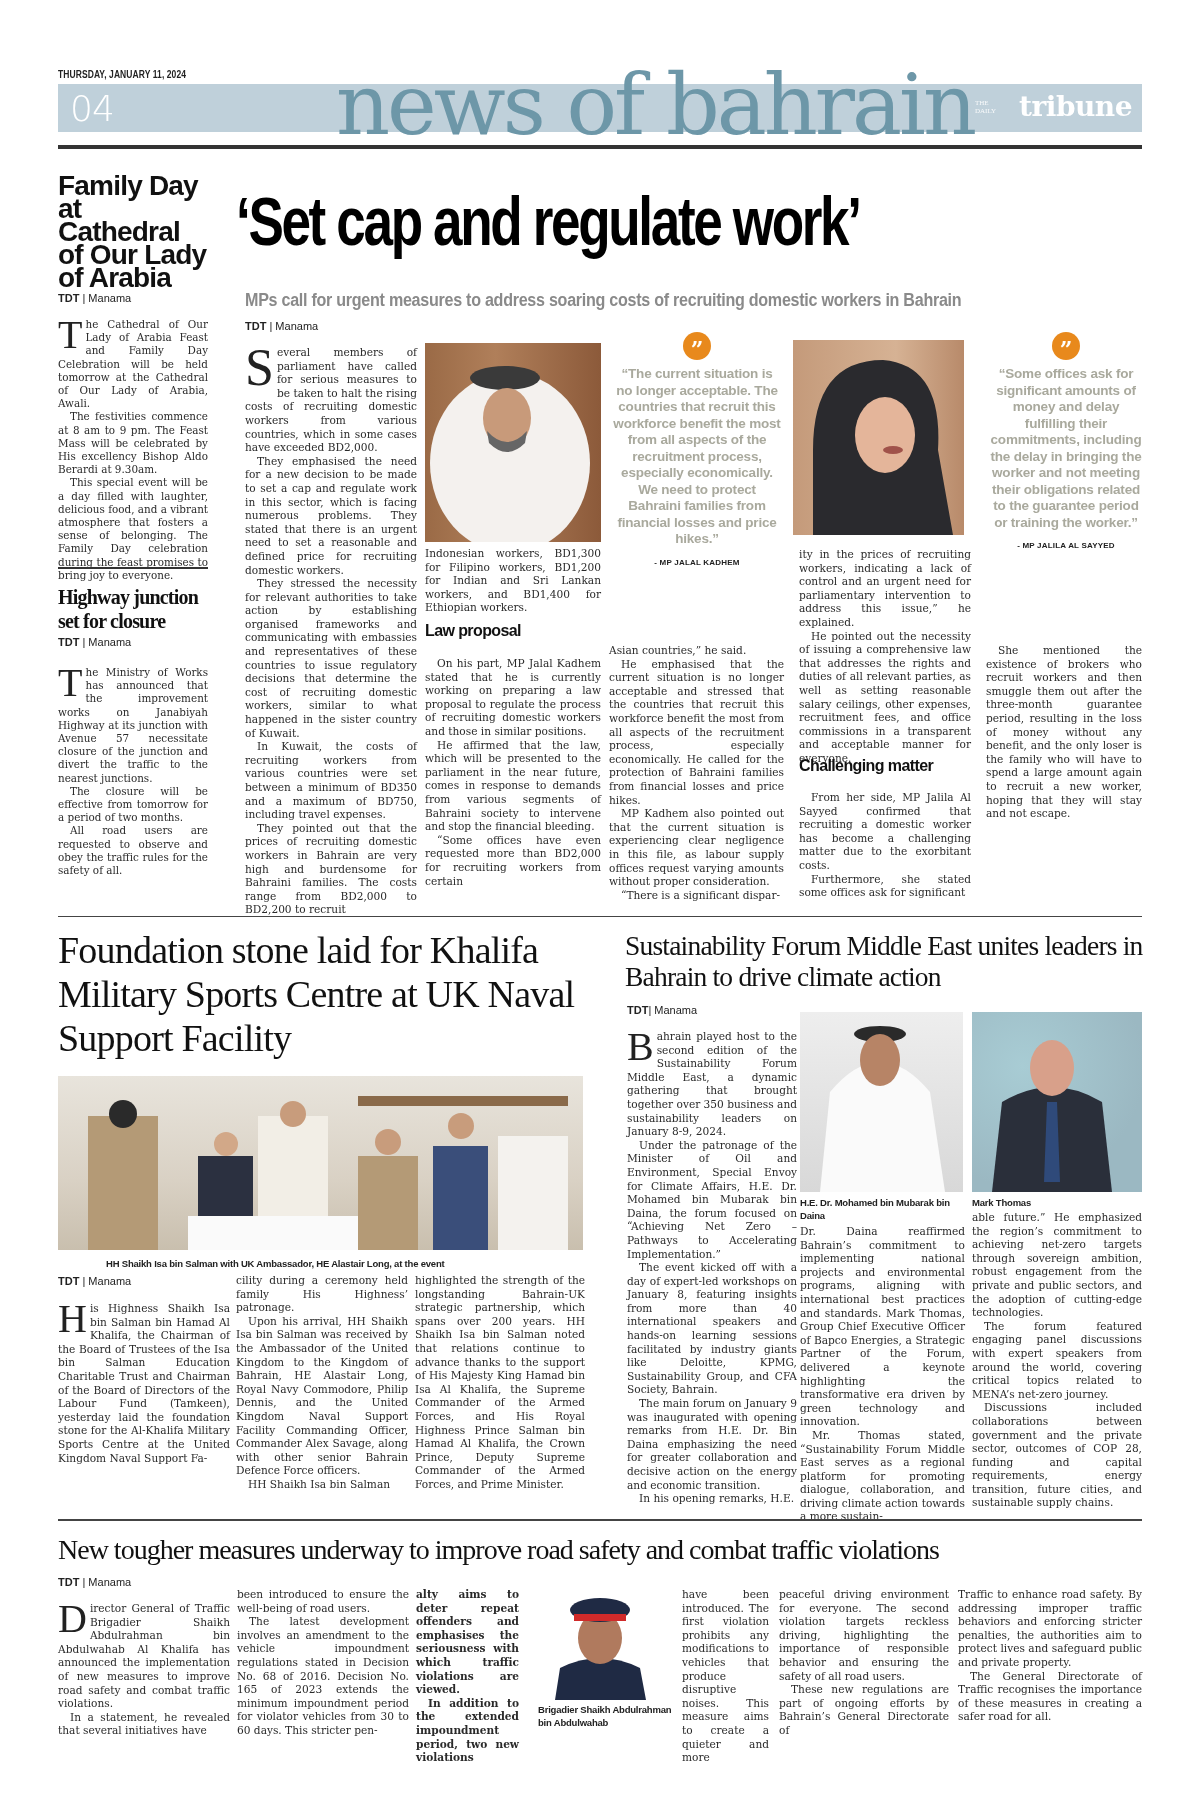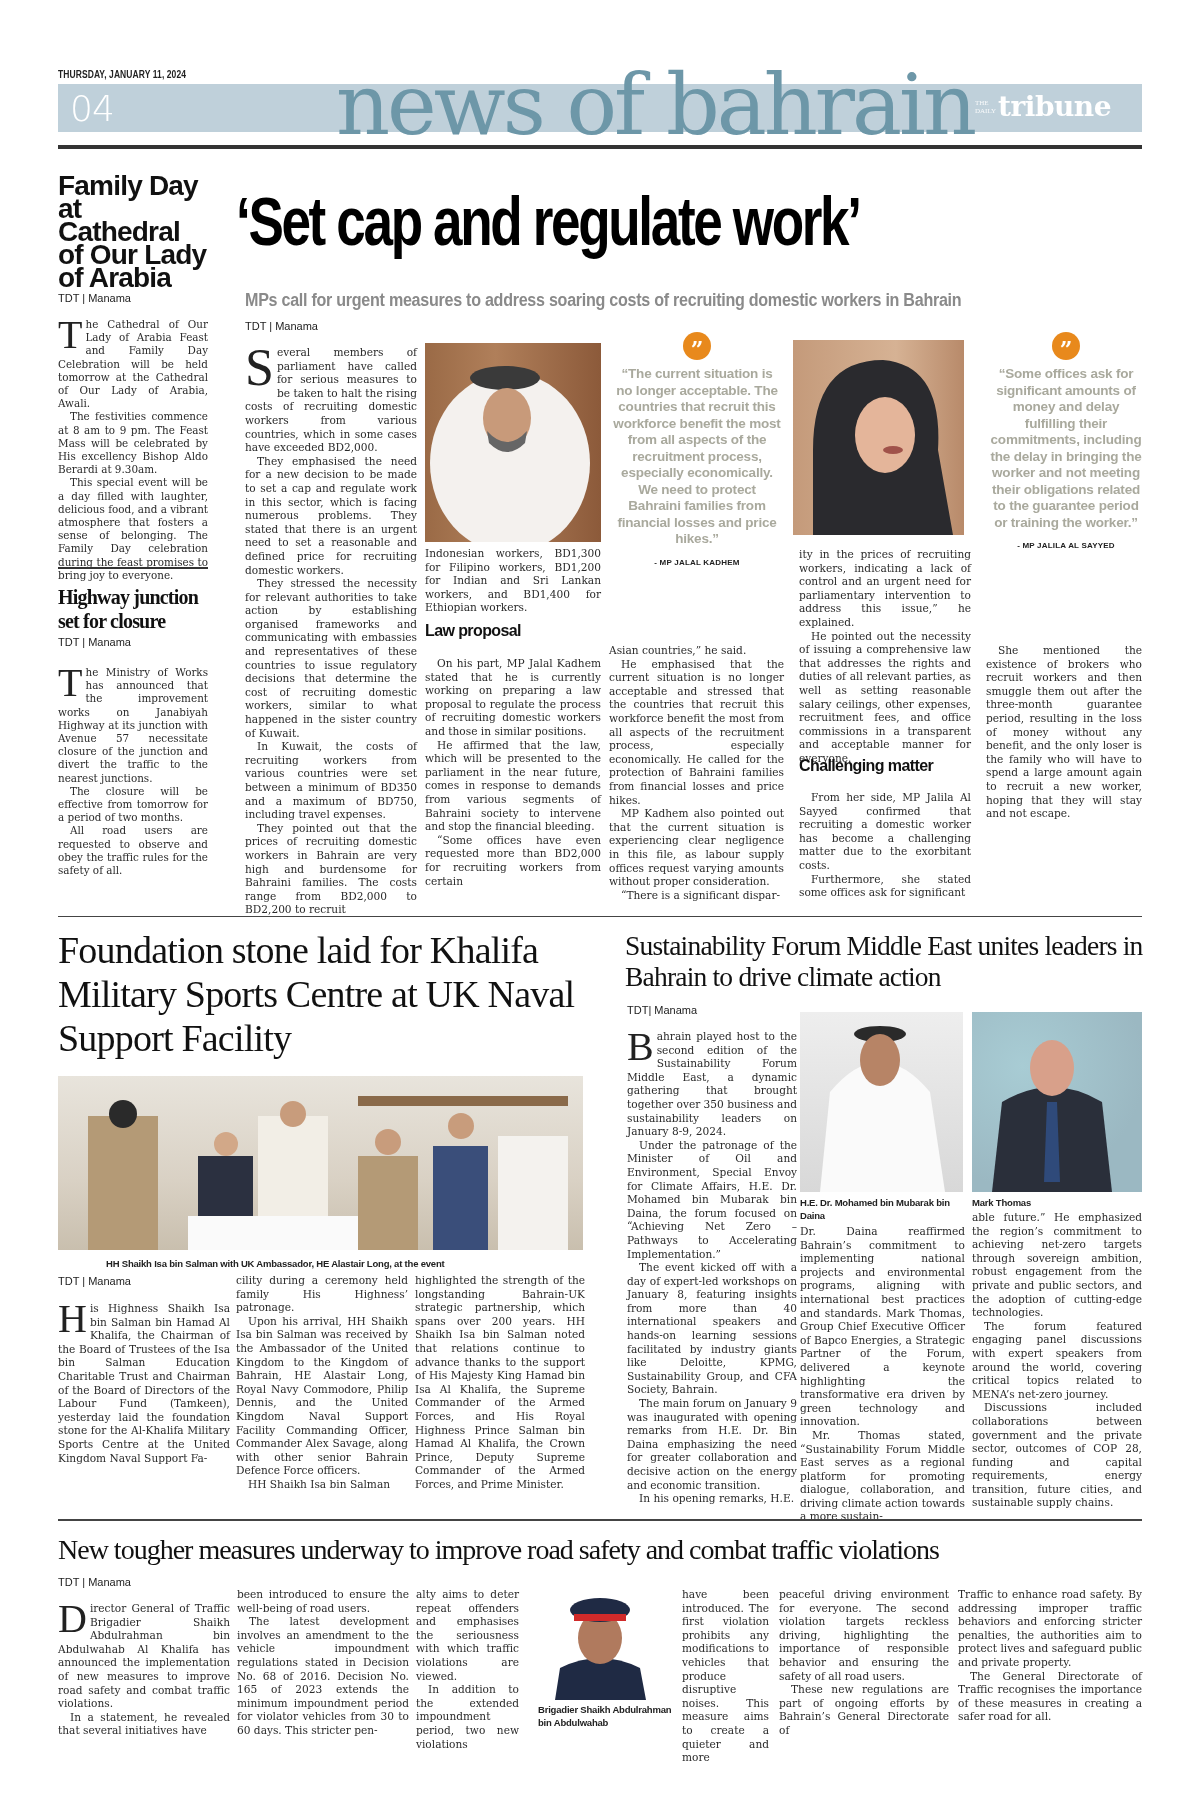--- a/index.html
+++ b/index.html
@@ -8,30 +8,30 @@
 
   .abs { position: absolute; }
 
   
   .dateline { left: 58px; top: 69px; font: bold 10px "Liberation Sans", sans-serif; letter-spacing: 0.1px; color: #222; transform: scaleX(0.85); transform-origin: left; }
   .mast-band { left: 58px; top: 84px; width: 1084px; height: 48px; background: #bfd0da; }
   .page-no { left: 70px; top: 88px; font: 300 36px "DejaVu Sans", sans-serif; color: #fff; font-weight: 200; letter-spacing: -1px; }
   .mast-title { left: 336px; top: 60px; font: 300 84px "DejaVu Serif", serif; color: #6d97a8; letter-spacing: -3px; line-height: 90px; font-weight: 200; -webkit-text-stroke: 0; }
   .tribune { left: 975px; top: 90px; color: #fff; }
   .tribune .the { font: 7px "Liberation Serif", serif; line-height: 8px; display: inline-block; vertical-align: middle; opacity: .9; }
-  .tribune .name { font: bold 28px "DejaVu Serif", serif; display: inline-block; vertical-align: middle; letter-spacing: -0.5px; }
+  .tribune .name { font: bold 28px "DejaVu Serif", serif; display: inline-block; vertical-align: middle; letter-spacing: -0.5px; margin-left: 21px; }
   .mast-rule { left: 58px; top: 145px; width: 1084px; height: 4px; background: #333; }
 
   
   .body-text { font-family: "DejaVu Serif", serif; font-size: 10.6px; line-height: 13.6px; color: #2a2a2a; text-align: justify; hyphens: manual; }
   .body-text p { text-indent: 12px; }
   .body-text p.first { text-indent: 0; }
   .dropcap { float: left; font-family: "Liberation Serif", serif; font-size: 40px; line-height: 30px; margin: 2px 3px 0 0; color: #222; }
   .byline { font: 11px "Liberation Sans", sans-serif; color: #222; }
-  .byline b { font-weight: normal; }
+  .byline b { font-weight: bold; }
   .side-head { font: bold 21px "Liberation Sans", sans-serif; line-height: 24px; color: #111; letter-spacing: -0.8px; transform-origin: left; }
   .sub-head { font: bold 16px "Liberation Sans", sans-serif; color: #111; letter-spacing: -0.6px; }
   .hr { height: 2px; background: #333; }
   .thin-hr { height: 1px; background: #444; }
 
   
   .main-head { left: 236px; top: 186px; font: bold 68px "Liberation Sans", sans-serif; letter-spacing: -3px; color: #000; transform: scaleX(0.78); transform-origin: left; white-space: nowrap; line-height: 70px; }
   .main-sub { left: 245px; top: 290px; font: bold 17.5px "Liberation Sans", sans-serif; color: #8a8a8a; letter-spacing: -0.3px; white-space: nowrap; transform: scaleX(0.92); transform-origin: left; }
 
   .photo { background: #ccc; overflow: hidden; }
@@ -221,21 +221,21 @@
 <div class="abs big-serif-head" style="left:58px; top:1533px; width:1090px; font-size:28px; line-height:34px; white-space:nowrap; letter-spacing:-1px;">New tougher measures underway to improve road safety and combat traffic violations</div>
 <div class="abs byline" style="left:58px; top:1576px;"><b>TDT</b><span> | Manama</span></div>
 <div class="abs body-text" style="left:58px; top:1602px; width:172px;">
   <p class="first"><span class="dropcap">D</span><span>irector General of Traffic Brigadier Shaikh Abdulrahman bin Abdulwahab Al Khalifa has announced the implementation of new measures to improve road safety and combat traffic violations.</span></p>
   <p>In a statement, he revealed that several initiatives have</p>
 </div>
 <div class="abs body-text" style="left:237px; top:1588px; width:172px;">
   <p class="first">been introduced to ensure the well-being of road users.</p>
   <p>The latest development involves an amendment to the vehicle impoundment regulations stated in Decision No. 68 of 2016. Decision No. 165 of 2023 extends the minimum impoundment period for violator vehicles from 30 to 60 days. This stricter pen-</p>
 </div>
-<div class="abs body-text" style="left:416px; top:1588px; width:103px;">
+<div class="abs body-text" style="left:416px; top:1588px; width:103px;font-weight:bold;">
   <p class="first">alty aims to deter repeat offenders and emphasises the seriousness with which traffic violations are viewed.</p>
   <p>In addition to the extended impoundment period, two new violations</p>
 </div>
 <div class="abs photo" style="left:550px; top:1588px; width:100px; height:112px; background:#ffffff;">
   <svg width="100" height="112" viewBox="0 0 100 112">
     <path d="M5 112 L10 80 Q50 60 90 80 L96 112 Z" fill="#1f2a44"></path>
     <ellipse cx="50" cy="50" rx="22" ry="26" fill="#b07a5e"></ellipse>
     <ellipse cx="50" cy="22" rx="30" ry="12" fill="#1f2a44"></ellipse>
     <rect x="24" y="26" width="52" height="7" fill="#d02a2a"></rect>
   </svg>

